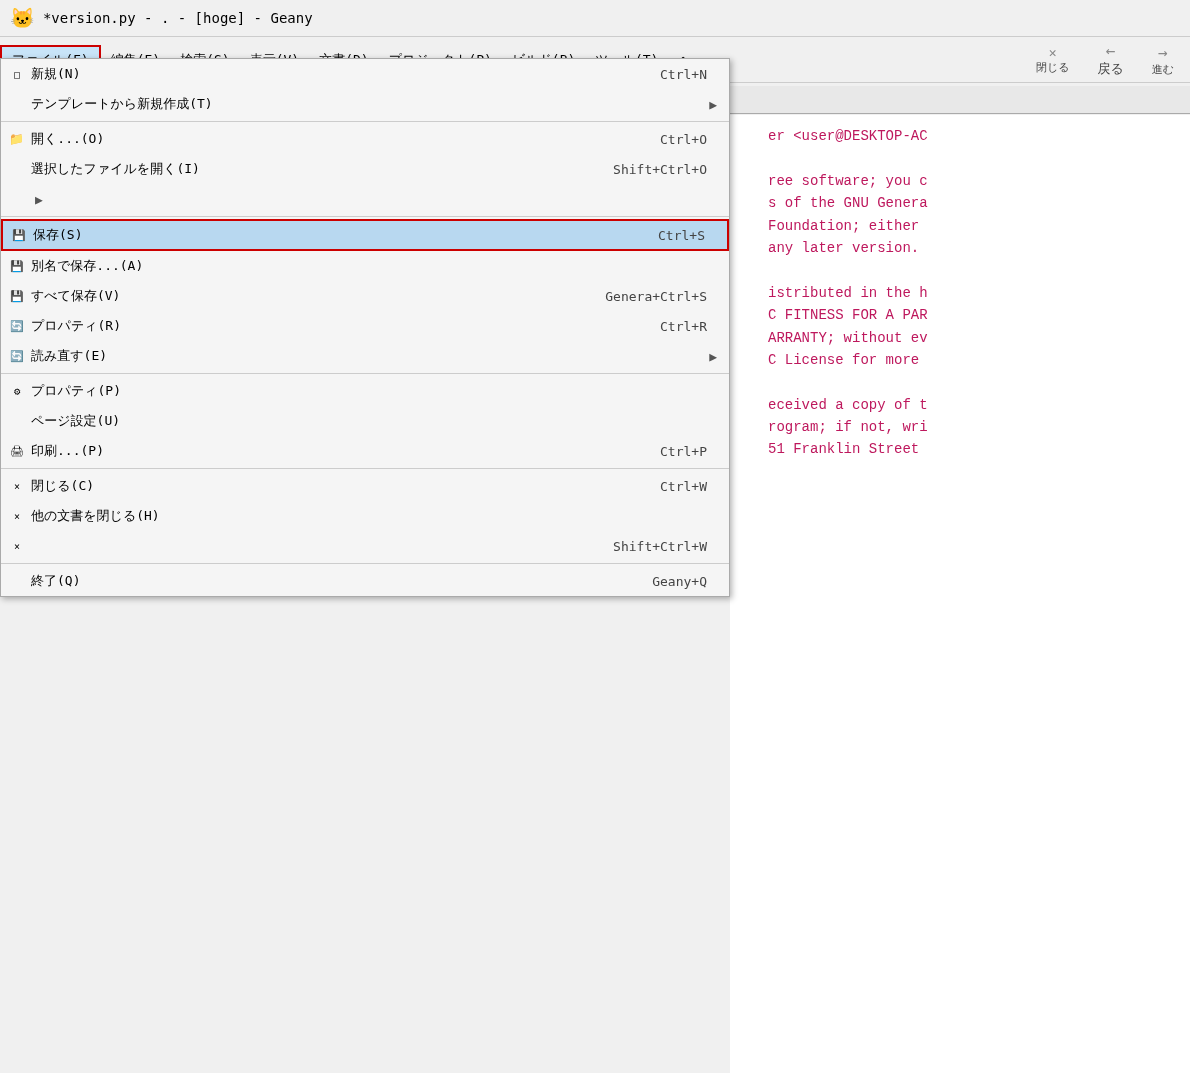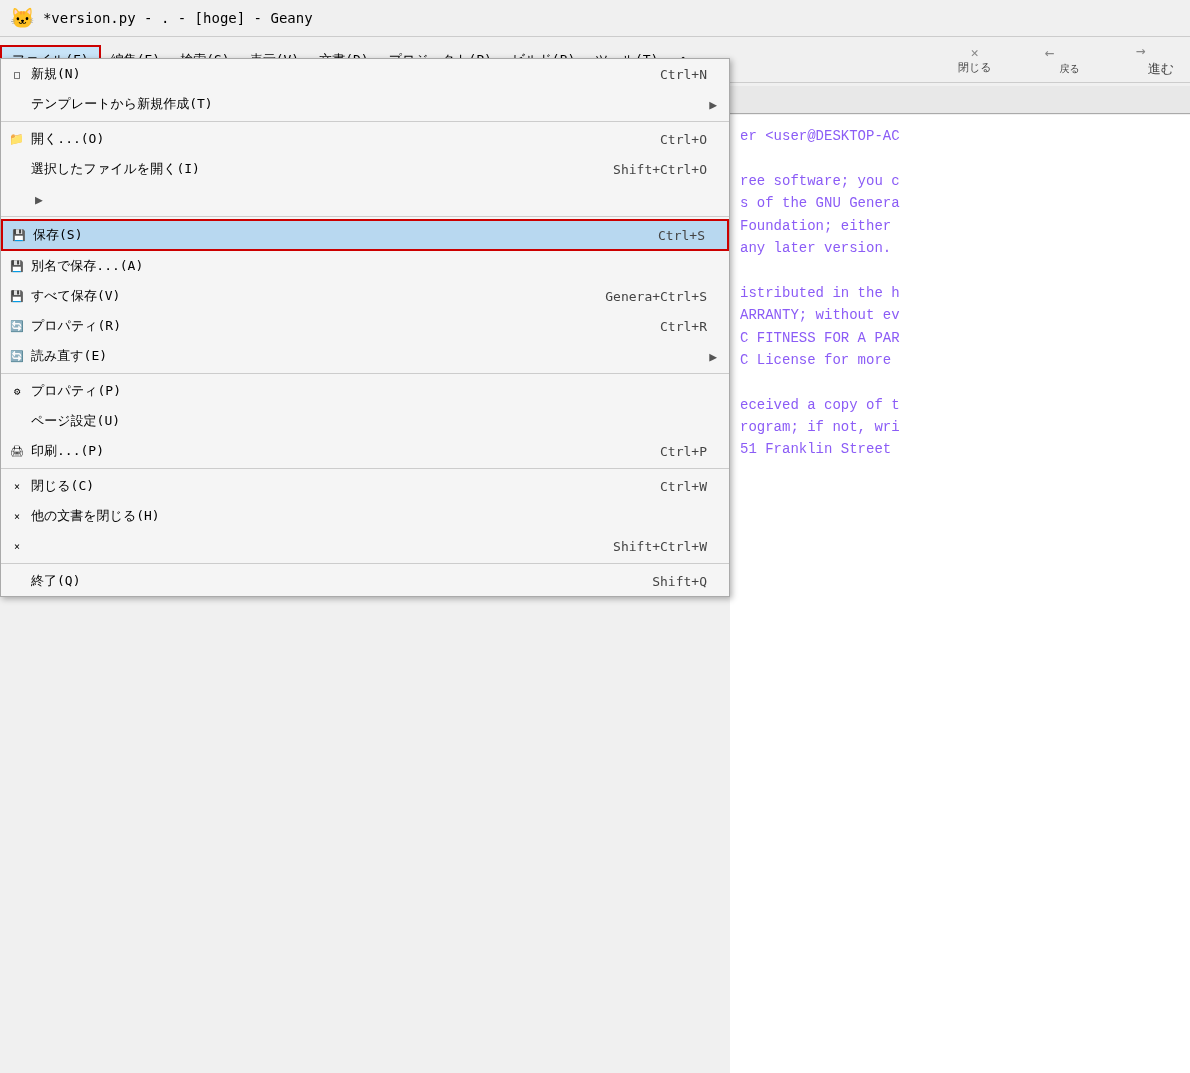--- a/index.html
+++ b/index.html
@@ -132,21 +132,22 @@
       padding: 10px;
       font-family: 'Courier New', monospace;
       font-size: 14px;
       color: #cc0000;
       line-height: 1.6;
       overflow: hidden;
     }
 
     .editor-line {
       white-space: pre;
-      color: #8b5cf6;
+      color: #be185d;
+      margin-left: 28px;
     }
 
     
     .tabs-area {
       position: absolute;
       top: 86px;
       left: 0;
       right: 0;
       height: 28px;
       background: #e8e8e8;
@@ -204,44 +205,44 @@
     <span>ヘ</span>
   </div>
 
   <div style="margin-left: auto; display: flex; gap: 16px; padding-right: 10px; align-items:center;">
     <div class="nav-btn">
       <span style="font-size:13px; color:#888;">✕</span>
       <span style="font-size:11px;">閉じる</span>
     </div>
     <div class="nav-btn">
       <span class="nav-arrow">←</span>
-      <span style="font-size:10px;margin-left:40px;">戻る</span>
+      <span style="font-size:13px;">戻る</span>
     </div>
     <div class="nav-btn">
       <span class="nav-arrow">→</span>
-      <span style="font-size:13px;margin-left:40px;">進む</span>
+      <span style="font-size:11px;">進む</span>
     </div>
   </div>
 </div>
 
 <div class="tabs-area">
   <div class="tab active">*untitled.py</div>
 </div>
 
 <div class="editor-area">
   <div class="editor-line">er &lt;user@DESKTOP-AC</div>
   <div class="editor-line">&nbsp;</div>
   <div class="editor-line">ree software; you c</div>
   <div class="editor-line">s of the GNU Genera</div>
   <div class="editor-line">Foundation; either</div>
   <div class="editor-line">any later version.</div>
   <div class="editor-line">&nbsp;</div>
   <div class="editor-line">istributed in the h</div>
+  <div class="editor-line">C FITNESS FOR A PAR</div>
   <div class="editor-line">ARRANTY; without ev</div>
-  <div class="editor-line">C FITNESS FOR A PAR</div>
   <div class="editor-line">C License for more</div>
   <div class="editor-line">&nbsp;</div>
   <div class="editor-line">eceived a copy of t</div>
   <div class="editor-line">rogram; if not, wri</div>
   <div class="editor-line">51 Franklin Street</div>
 </div>
 
 <div class="dropdown-overlay">
   <div class="dropdown-menu">
 
@@ -341,17 +342,17 @@
     <div class="dropdown-item">
       <span class="item-icon">×</span>
       <span class="item-shortcut">Shift+Ctrl+W</span>
     </div>
 
     <div class="dropdown-separator"></div>
 
     <div class="dropdown-item">
       <span class="item-icon"></span>
       <span class="item-label">終了(Q)</span>
-      <span class="item-shortcut">Shift+Q</span>
+      <span class="item-shortcut">Geany+Q</span>
     </div>
 
   </div>
 </div>
 
 </body></html>

